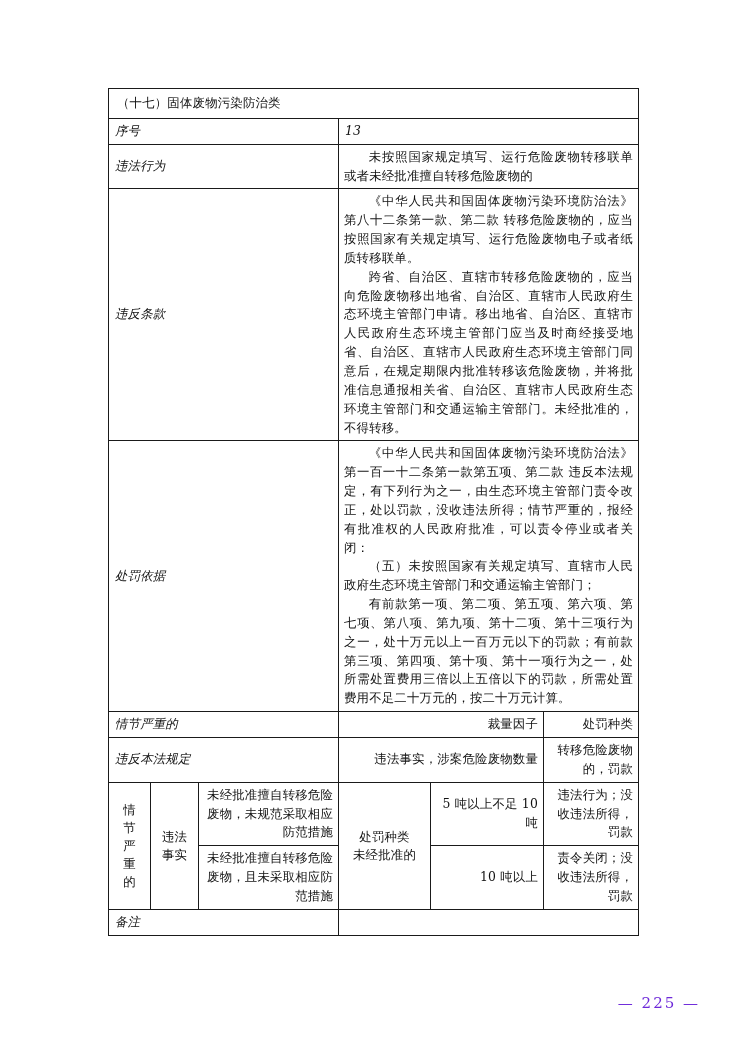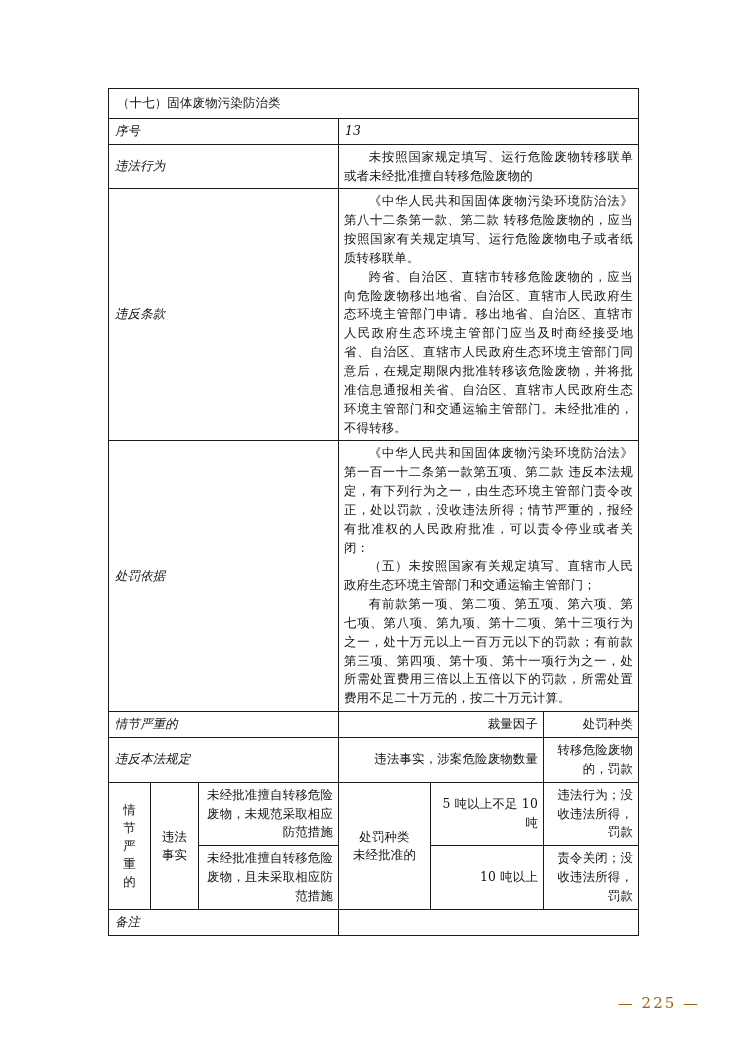--- a/index.html
+++ b/index.html
@@ -81,21 +81,21 @@
   }
 
   .tight { line-height: 1.5; }
 
   .pagenum {
     position: absolute;
     right: 44px;
     bottom: 40px;
     font-size: 15px;
     letter-spacing: 2px;
-    color: #a16207;
+    color: #6d28d9;
     font-family: "DejaVu Serif", "Liberation Serif", serif;
   }
 </style>
 </head>
 <body>
 
 <div class="page">
 
   <table class="doc">
     <colgroup>

